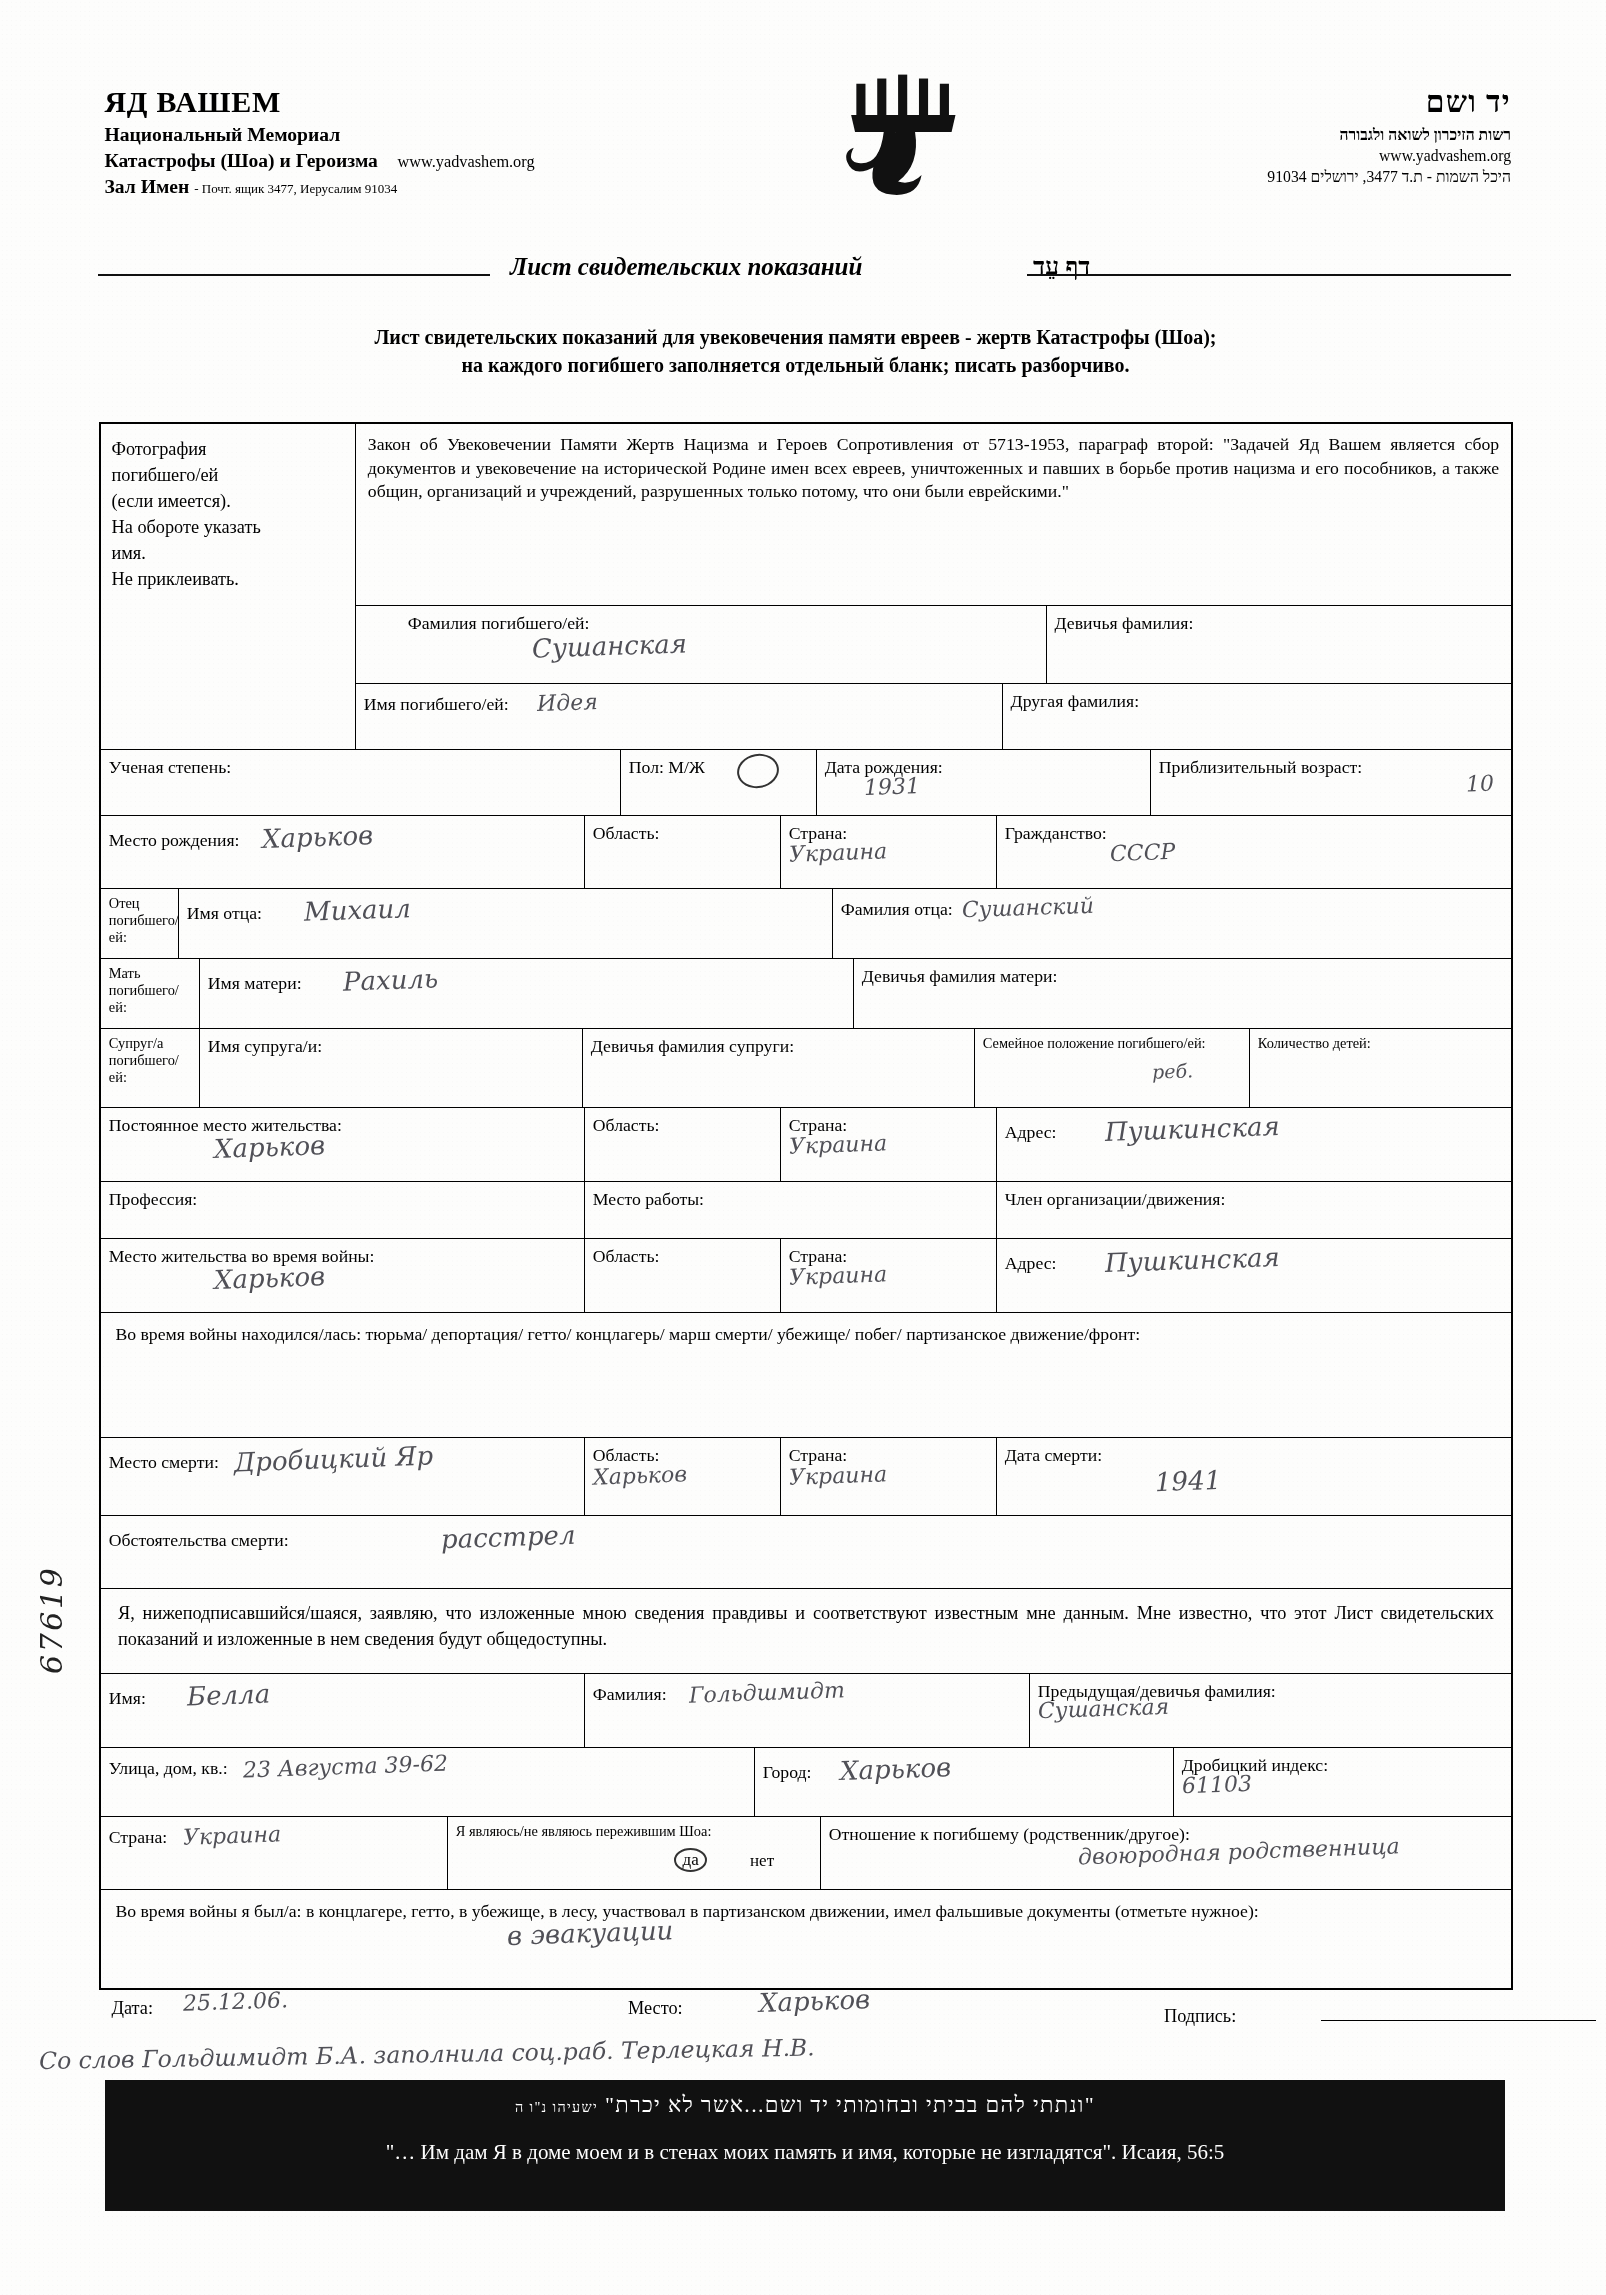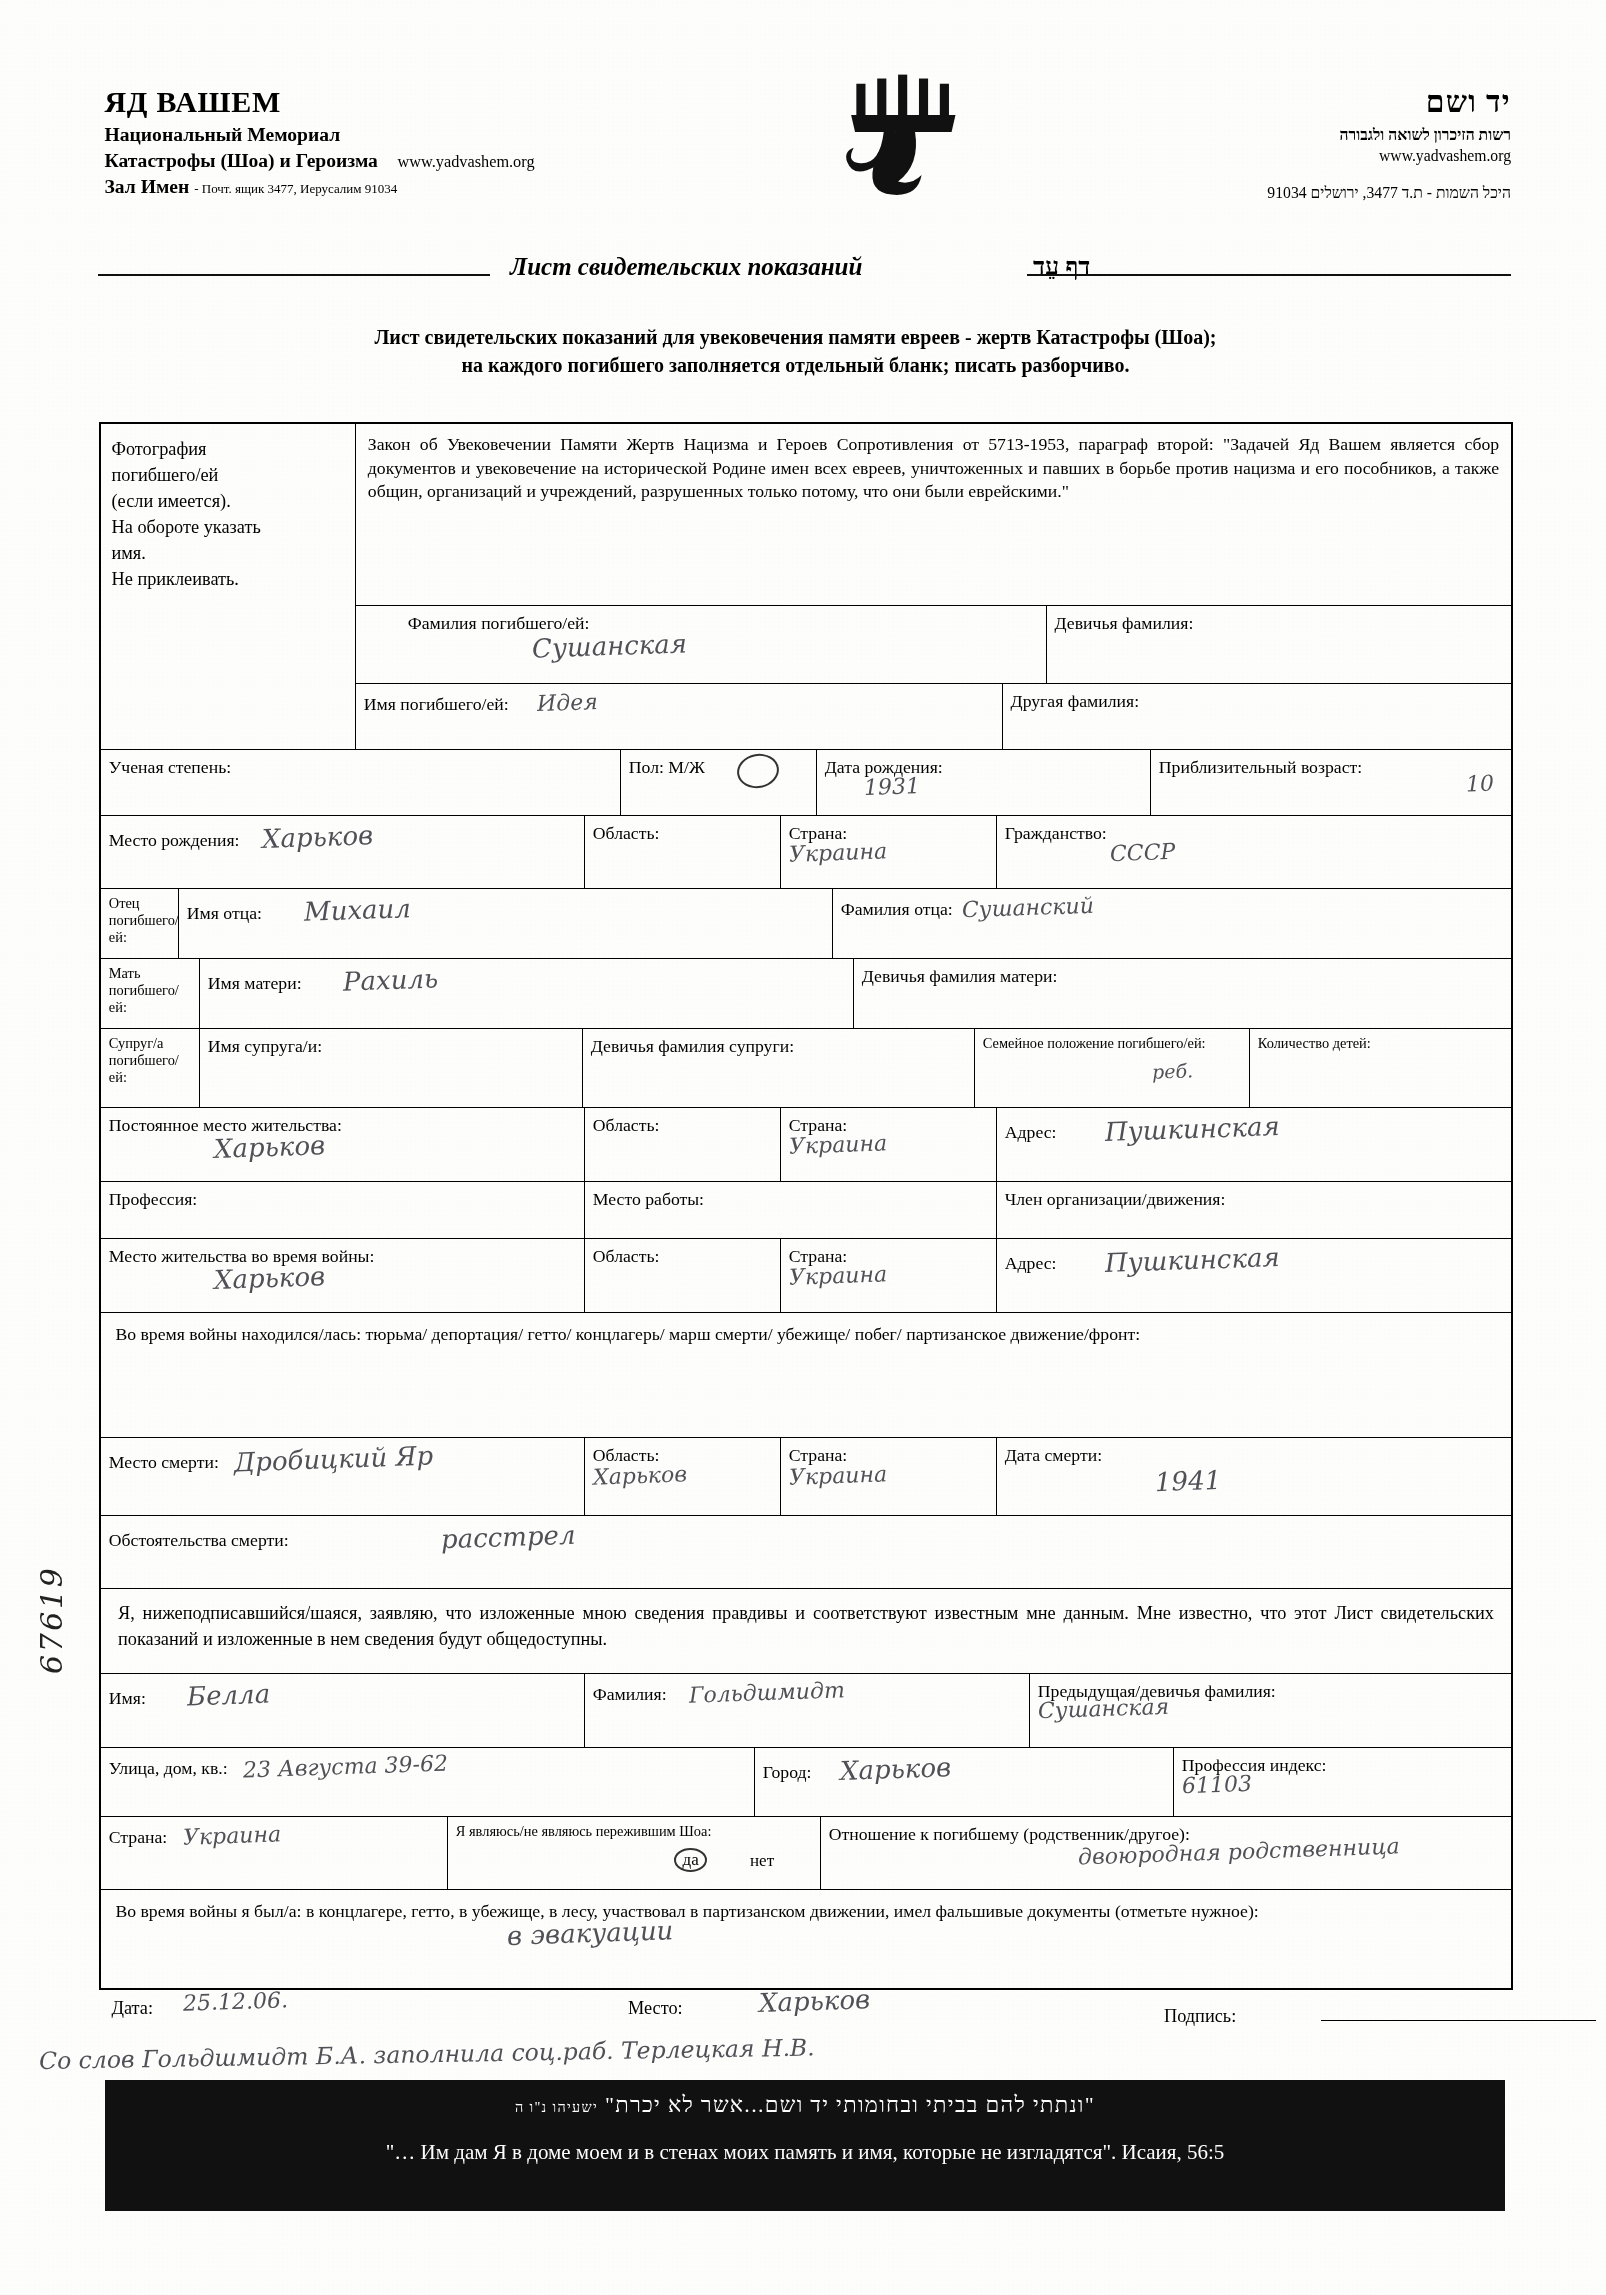--- a/index.html
+++ b/index.html
@@ -13,21 +13,21 @@
   .hdr-left .l2{font-size:19.6px;font-weight:bold;margin-top:5.2px;}
   .hdr-left .l3{font-size:19.6px;font-weight:bold;margin-top:3.9px;}
   .hdr-left .l4{font-size:19.6px;font-weight:bold;margin-top:3.9px;}
   .hdr-left .thin{font-weight:normal;font-size:13px;}
   .hdr-left .url{font-weight:normal;font-size:16.3px;margin-left:19.6px;}
 
   .hdr-right{position:absolute;right:0;top:0;width:484px;text-align:right;direction:rtl;}
   .hdr-right .r1{font-size:30px;font-weight:bold;letter-spacing:1.3px;}
   .hdr-right .r2{font-size:15.7px;font-weight:bold;margin-top:6.5px;}
   .hdr-right .r3{font-size:15.7px;margin-top:3.9px;direction:ltr;text-align:right;}
-  .hdr-right .r4{font-size:15.7px;margin-top:19px;}
+  .hdr-right .r4{font-size:15.7px;margin-top:3px;}
 
   .menorah{position:absolute;left:719px;top:-13px;width:170px;height:150px;}
 
   
   .rule-row{position:absolute;left:98px;top:258px;width:1413px;height:33px;}
   .rule-row .line{position:absolute;top:16.3px;height:1.3px;background:#111;}
   .rule-row .lineL{left:0;width:392px;}
   .rule-row .lineR{right:0;width:484px;}
   .rule-row .ttl{position:absolute;left:412px;top:-5.2px;font-size:25px;font-style:italic;font-weight:bold;}
   .rule-row .ttlHe{position:absolute;left:935px;top:-5.2px;font-size:25px;font-weight:bold;direction:rtl;}
@@ -342,21 +342,21 @@
     <div class="row">
       <div class="cell" style="width:654px;height:68px;">
         <div class="lbl" style="display:inline-block;">Улица, дом, кв.:</div>
         <span class="hw s" style="margin-left:13px;">23 Августа 39-62</span>
       </div>
       <div class="cell" style="width:419px;">
         <div class="lbl" style="display:inline-block;">Город:</div>
         <span class="hw" style="margin-left:26px;">Харьков</span>
       </div>
       <div class="cell" style="flex:1;border-right:none;">
-        <div class="lbl">Профессия индекс:</div>
+        <div class="lbl">Дробицкий индекс:</div>
         <div class="hw s" style="margin-top:-3.9px;">61103</div>
       </div>
     </div>
 
     <div class="row">
       <div class="cell" style="width:347px;height:72px;">
         <div class="lbl" style="display:inline-block;">Страна:</div>
         <span class="hw s" style="margin-left:13px;">Украина</span>
       </div>
       <div class="cell" style="width:373px;">

